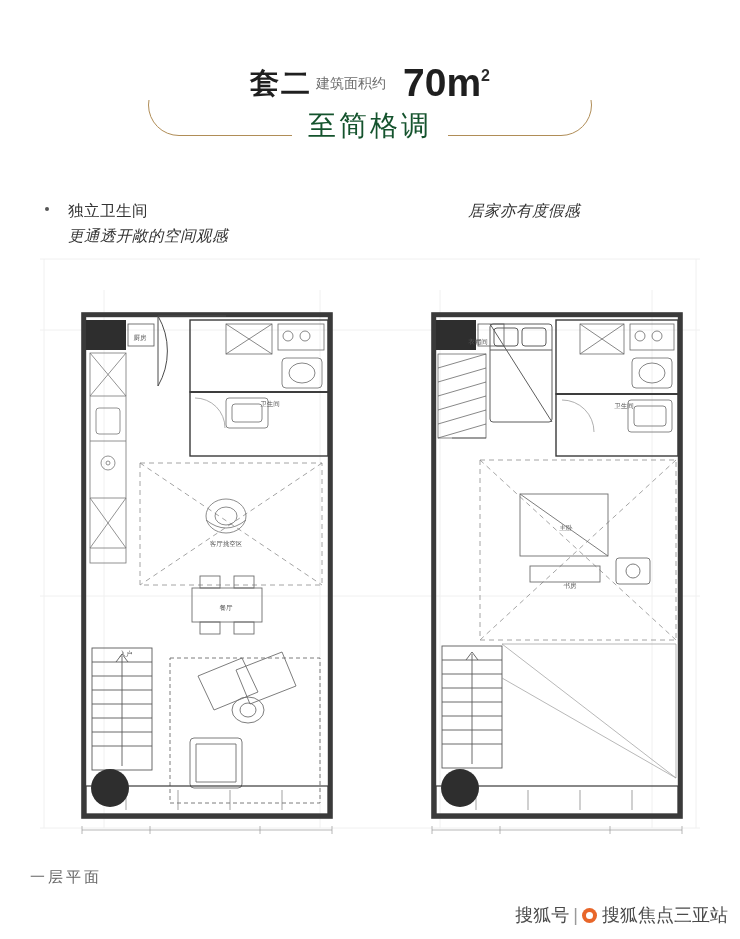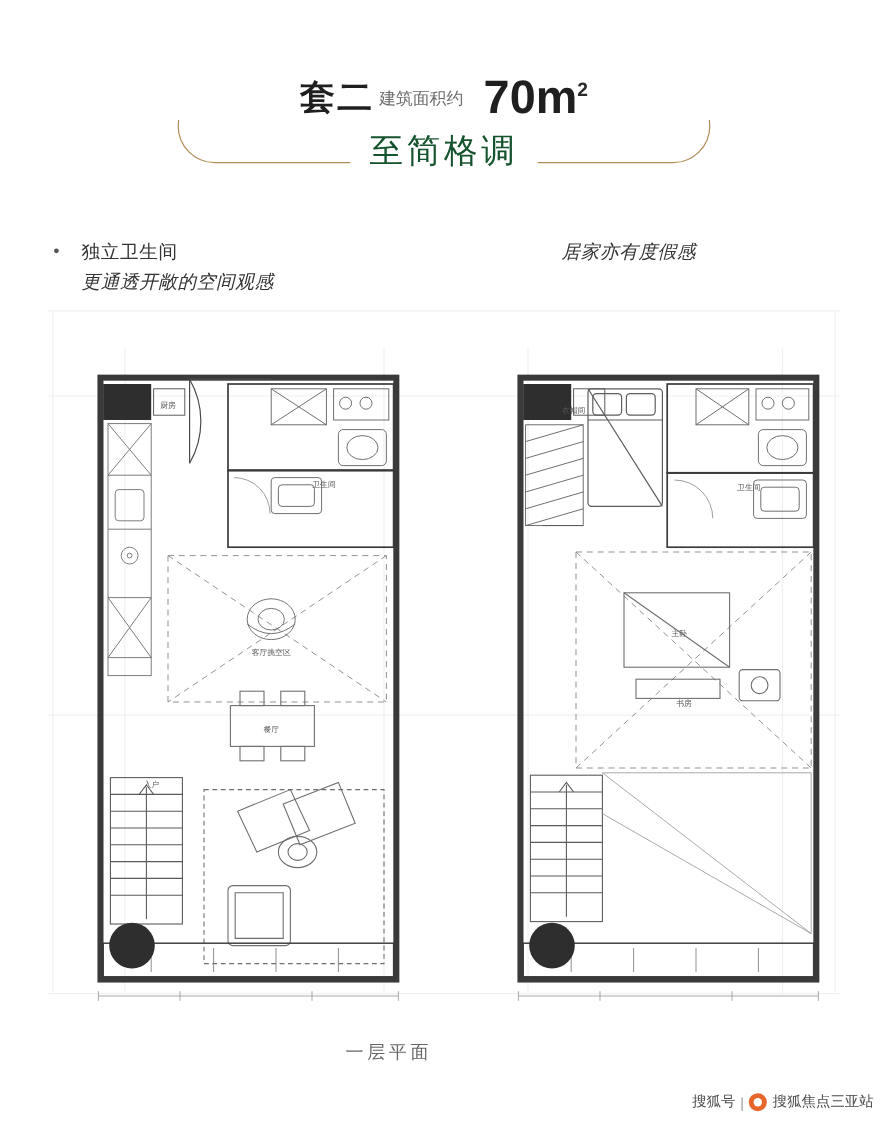--- a/index.html
+++ b/index.html
@@ -134,21 +134,21 @@
     top: 0;
     width: 330px;
     height: 600px;
   }
   .plan.p1 { left: 30px; }
   .plan.p2 { left: 380px; }
 
   .plan-caption {
     position: absolute;
     width: 330px;
-    text-align: right;
+    text-align: left;
     top: 610px;
     font-size: 15px;
     letter-spacing: 3px;
     color: #666666;
   }
 
   .plan-svg { position: absolute; left: 0; top: 0; }
 
   
   .guides {
@@ -158,21 +158,21 @@
     pointer-events: none;
   }
 
   
   .watermark {
     position: absolute;
     right: 12px;
     bottom: 12px;
     display: flex;
     align-items: center;
-    font-size: 12px;
+    font-size: 18px;
     color: #4a4a4a;
     justify-content: flex-end;
   }
   .wm-logo {
     width: 15px; height: 15px;
     border-radius: 50%;
     background: #e8662a;
     margin-right: 5px;
     position: relative;
   }

